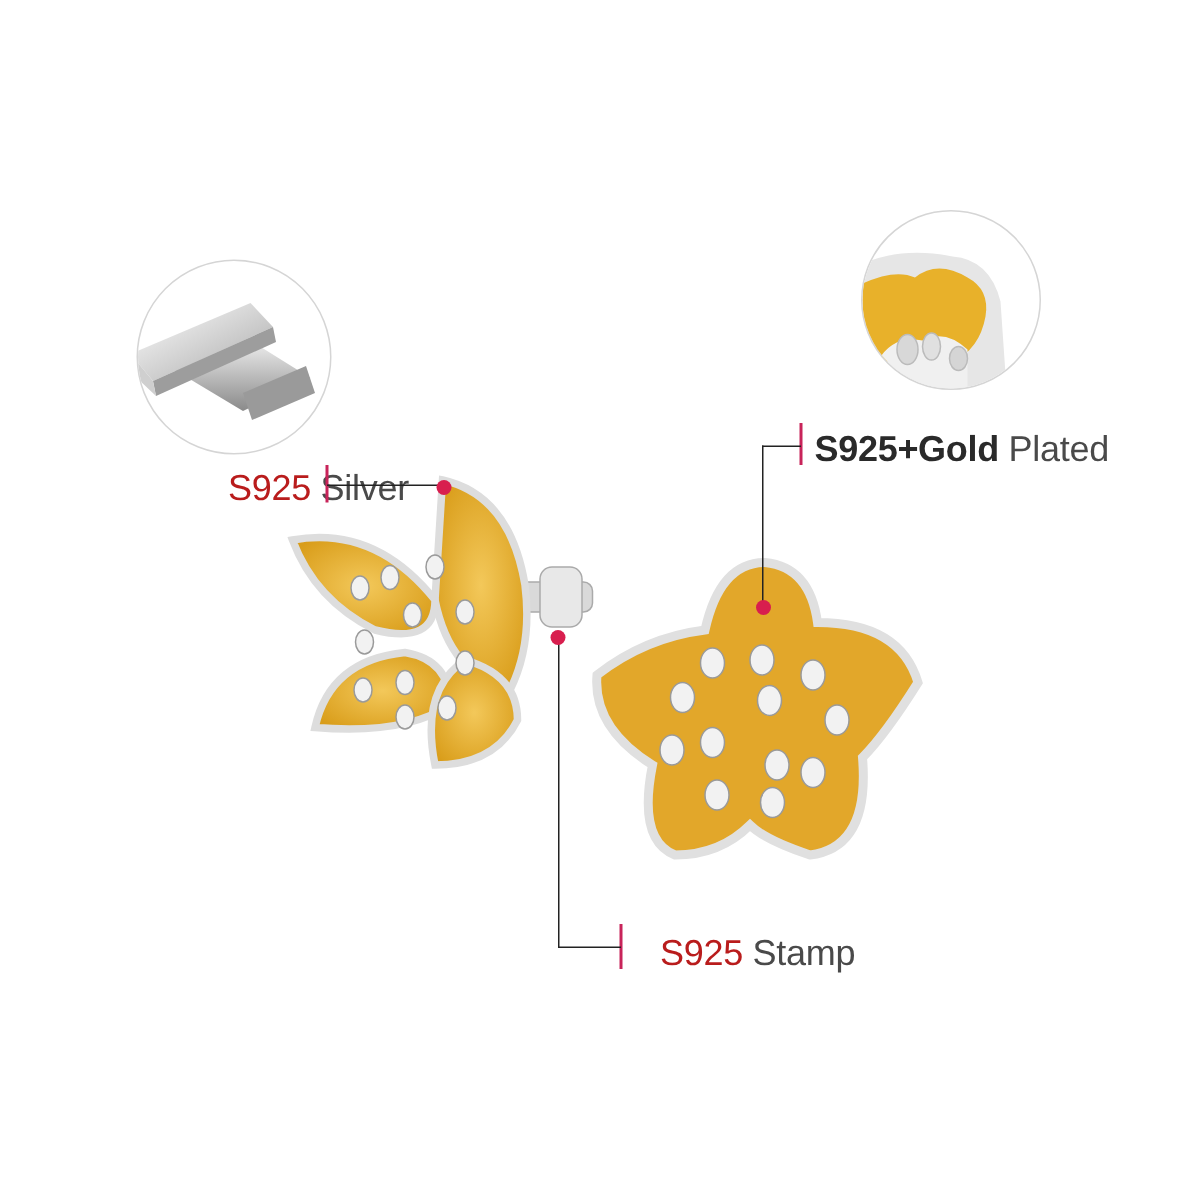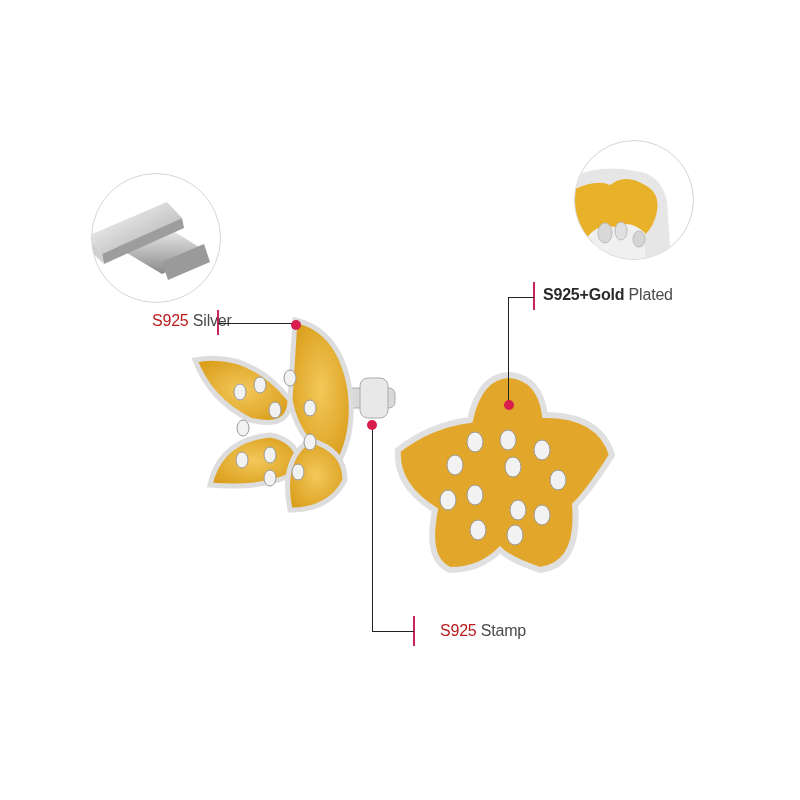--- a/index.html
+++ b/index.html
@@ -4,21 +4,21 @@
   <style>
     html, body { margin: 0; padding: 0; }
     body {
       width: 800px; height: 800px; background: #ffffff; position: relative; overflow: hidden;
       font-family: "Liberation Sans", "DejaVu Sans", sans-serif;
     }
     .circle {
       position: absolute; border-radius: 50%; border: 1.5px solid #d5d5d5; background: #fff; overflow: hidden;
     }
     .label {
-      position: absolute; font-size: 16px; color: #2a2a2a; white-space: nowrap; letter-spacing: -0.2px;
+      position: absolute; font-size: 24px; color: #2a2a2a; white-space: nowrap; letter-spacing: -0.2px;
     }
     .label .strong { font-weight: normal; color: #b91c1c; }
     .label .gold { font-weight: bold; }
     .label .light { color: #4a4a4a; }
     .tick { position: absolute; width: 2px; background: #c8245a; }
     .line { position: absolute; background: #222; }
     .dot { position: absolute; width: 10px; height: 10px; border-radius: 50%; background: #d81e4e; }
     svg { position: absolute; overflow: visible; }
   </style>
 </head>

